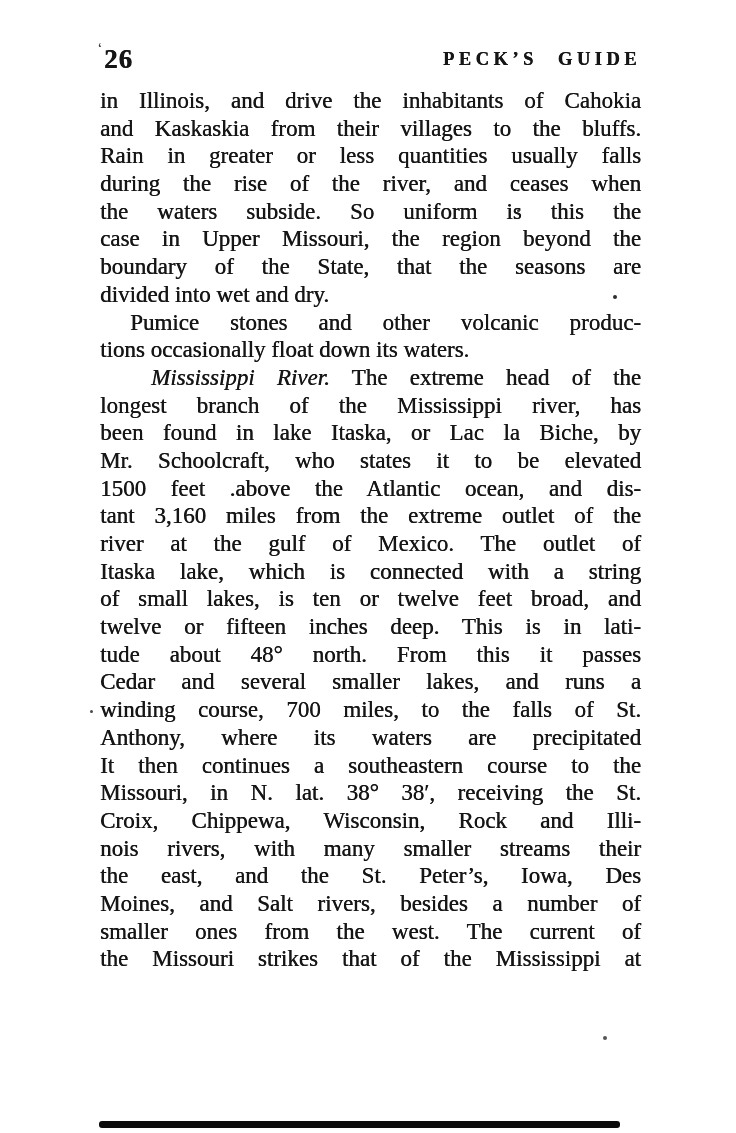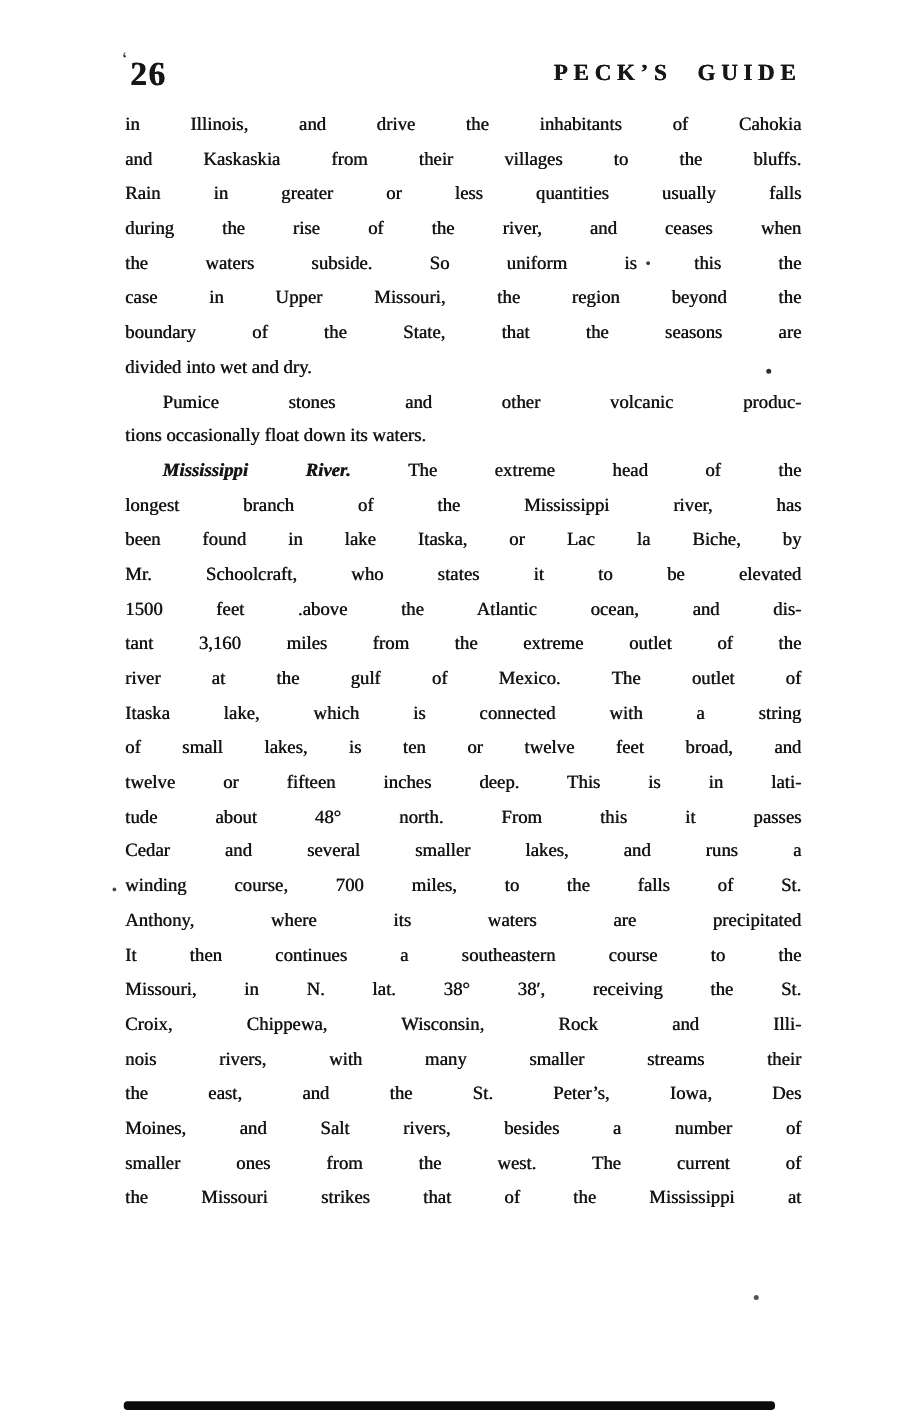--- a/index.html
+++ b/index.html
@@ -44,32 +44,32 @@
     text-shadow: 0.4px 0 0 currentColor;
   }
   
   #body-text {
     position: absolute;
     left: 100px;
     top: 87px;
     width: 541px;
   }
   .line {
-    font-size: 15px;
+    font-size: 23px;
     line-height: 27.7px;
     height: 27.7px;
     text-align: justify;
     text-align-last: justify;
     white-space: normal;
     overflow: visible;
     text-shadow: 0.4px 0 0 currentColor;
   }
   .line.no-just { text-align: left; text-align-last: left; }
   .line.indent { text-indent: 30px; }
-  .line .lead { font-style: italic; font-weight: bold; }
+  .line .lead { font-style: italic; font-weight: normal; margin-left: 21px; }
   
   .speck {
     position: absolute;
     background: #3a3a3a;
     border-radius: 50%;
   }
   #speck-1 { left: 517px; top: 209px; width: 3px; height: 3px; }
   #speck-2 { left: 613px; top: 295px; width: 4px; height: 4px; background:#2e2e2e; }
   #speck-3 { left: 90px;  top: 710px; width: 3px; height: 3px; background:#4a4a4a; }
   #speck-4 { left: 603px; top: 1036px; width: 4px; height: 4px; background:#555; }

